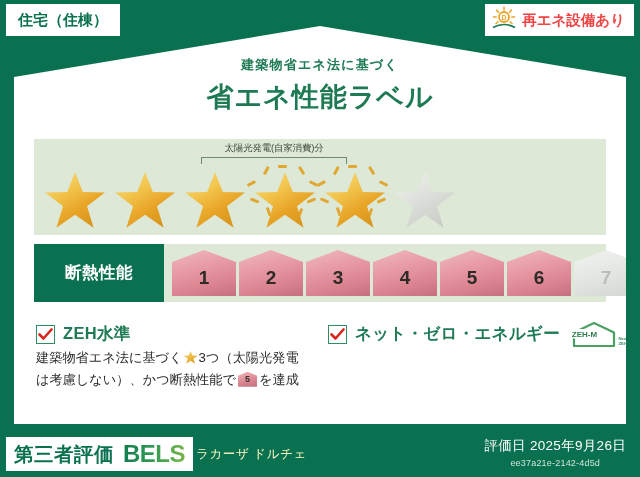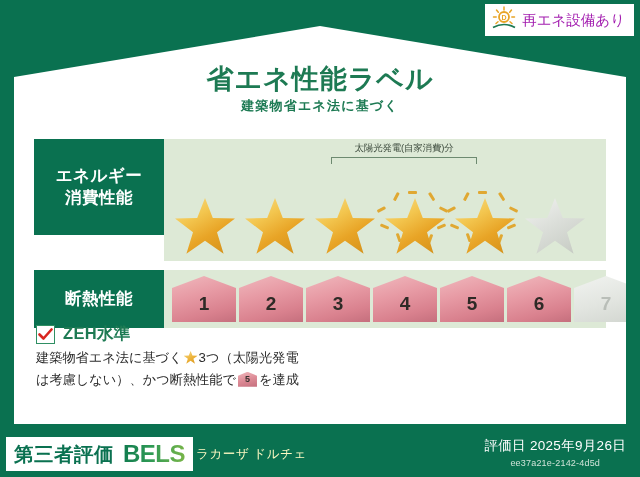--- a/index.html
+++ b/index.html
@@ -28,21 +28,21 @@
   }
 
   
   #renew-badge {
     position: absolute; right: 6px; top: 4px;
     height: 32px; padding: 0 9px 0 6px;
     background: #ffffff;
     display: flex; align-items: center; gap: 5px;
   }
   #renew-badge .badge-label {
-    font-size: 14.5px; font-weight: normal; color: #a21caf;
+    font-size: 14.5px; font-weight: bold; color: #ef4444;
   }
 
   
   #card {
     position: absolute;
     left: 14px; top: 26px;
     width: 612px; height: 398px;
     background: #ffffff;
     clip-path: polygon(
       0% 12.8%, 50% 0%, 100% 12.8%,
@@ -76,21 +76,21 @@
     align-items: center; justify-content: center;
     color: #ffffff; font-weight: bold;
     font-size: 16.5px; line-height: 1.32;
     letter-spacing: 0.5px;
   }
   .row-panel {
     flex: 1;
     background: #dde9d6;
     position: relative;
   }
-  #row-energy .row-panel { height: 122px; }
+  #row-energy .row-panel { height: 96px; }
   #row-insul  .row-panel { height: 58px; }
   #row-energy .row-label { height: 96px; }
   #row-insul  .row-label { height: 58px; text-align: center; }
 
   
   #solar-anno {
     position: absolute; left: 167px; top: 3px; width: 146px;
     text-align: center;
   }
   #solar-anno .anno-text {
@@ -243,20 +243,23 @@
   #footer-right .eval-id {
     font-size: 9px; margin-top: 3px; color: #cfe3d8;
     letter-spacing: 0.2px;
   }
 </style>
 </head>
 <body>
 
 <div id="label-root">
 
+  <div id="type-tag">
+    <span>住宅（住棟）</span>
+  </div>
 
   <div id="renew-badge">
     <span>
       <svg width="26" height="24" viewBox="0 0 26 24">
         <g stroke="#e8a426" stroke-width="1.5" stroke-linecap="round" fill="none">
           <line x1="13" y1="1" x2="13" y2="4"></line>
           <line x1="5.5" y1="4" x2="7.3" y2="6.3"></line>
           <line x1="20.5" y1="4" x2="18.7" y2="6.3"></line>
           <line x1="2.5" y1="11" x2="5.2" y2="11"></line>
           <line x1="23.5" y1="11" x2="20.8" y2="11"></line>
@@ -267,31 +270,27 @@
         <text x="13" y="14.3" font-size="7" font-weight="bold" fill="#e8a426" text-anchor="middle" font-family="Liberation Sans, sans-serif">D</text>
         <path d="M2 21.5 Q13 15.5 24 21.5" stroke="#1d7a53" stroke-width="1.7" fill="none"></path>
       </svg>
     </span>
     <span class="badge-label">再エネ設備あり</span>
   </div>
 
   <div id="card">
 
     <div id="title-block">
+      <div id="title-sub">建築物省エネ法に基づく</div>
       <div id="title-main">省エネ性能ラベル</div>
-      <div id="title-sub">建築物省エネ法に基づく</div>
     </div>
 
     <div id="rows">
 
       <div class="perf-row" id="row-energy">
-        <div class="row-label">
-          <span>エネルギー</span>
-          <span>消費性能</span>
-        </div>
         <div class="row-panel">
 
           <div id="solar-anno">
             <div class="anno-text">太陽光発電(自家消費)分</div>
             <div class="anno-bracket"></div>
           </div>
 
           <div id="stars">
             <div class="star-cell">
               <div class="star-shape star-gold"></div>
@@ -389,20 +388,39 @@
             </svg>
           </span>
           <span class="crit-title">ZEH水準</span>
         </div>
         <div class="crit-body">
           <span>建築物省エネ法に基づく</span><span class="inline-star"></span><span>3つ（太陽光発電は考慮しない）、かつ断熱性能で</span><span class="inline-house"><i>5</i></span><span>を達成</span>
         </div>
       </div>
 
       <div class="crit-col">
+        <div class="crit-head">
+          <span class="checkbox">
+            <svg width="15" height="15" viewBox="0 0 15 15">
+              <path d="M1.5 7.5 L5.5 11.5 L13.5 2.5" stroke="#d8261f" stroke-width="2.6" fill="none" stroke-linecap="round" stroke-linejoin="round"></path>
+            </svg>
+          </span>
+          <span class="crit-title">ネット・ゼロ・エネルギー</span>
+          <span id="zehm-logo">
+            <svg width="48" height="27" viewBox="0 0 48 27">
+              <path d="M4 11.5 L24 2 L44 11.5 L44 25 L4 25 Z" fill="none" stroke="#4aa063" stroke-width="2.2" stroke-linejoin="round"></path>
+              <rect x="1" y="8" width="27" height="10" rx="5" fill="#ffffff"></rect>
+              <text x="14.5" y="15.8" font-size="8" font-weight="bold" fill="#2f7d4d" text-anchor="middle" font-family="Liberation Sans, sans-serif">ZEH-M</text>
+            </svg>
+            <span class="zm-sub">
+              <span>Nearly</span><br>
+              <span>ZEH-M</span>
+            </span>
+          </span>
+        </div>
       </div>
     </div>
   </div>
 
   <div id="footer-left">
     <span class="third-party">第三者評価</span>
     <span class="bels">BELS</span>
   </div>
   <div id="bldg-name">ラカーザ ドルチェ</div>
 

